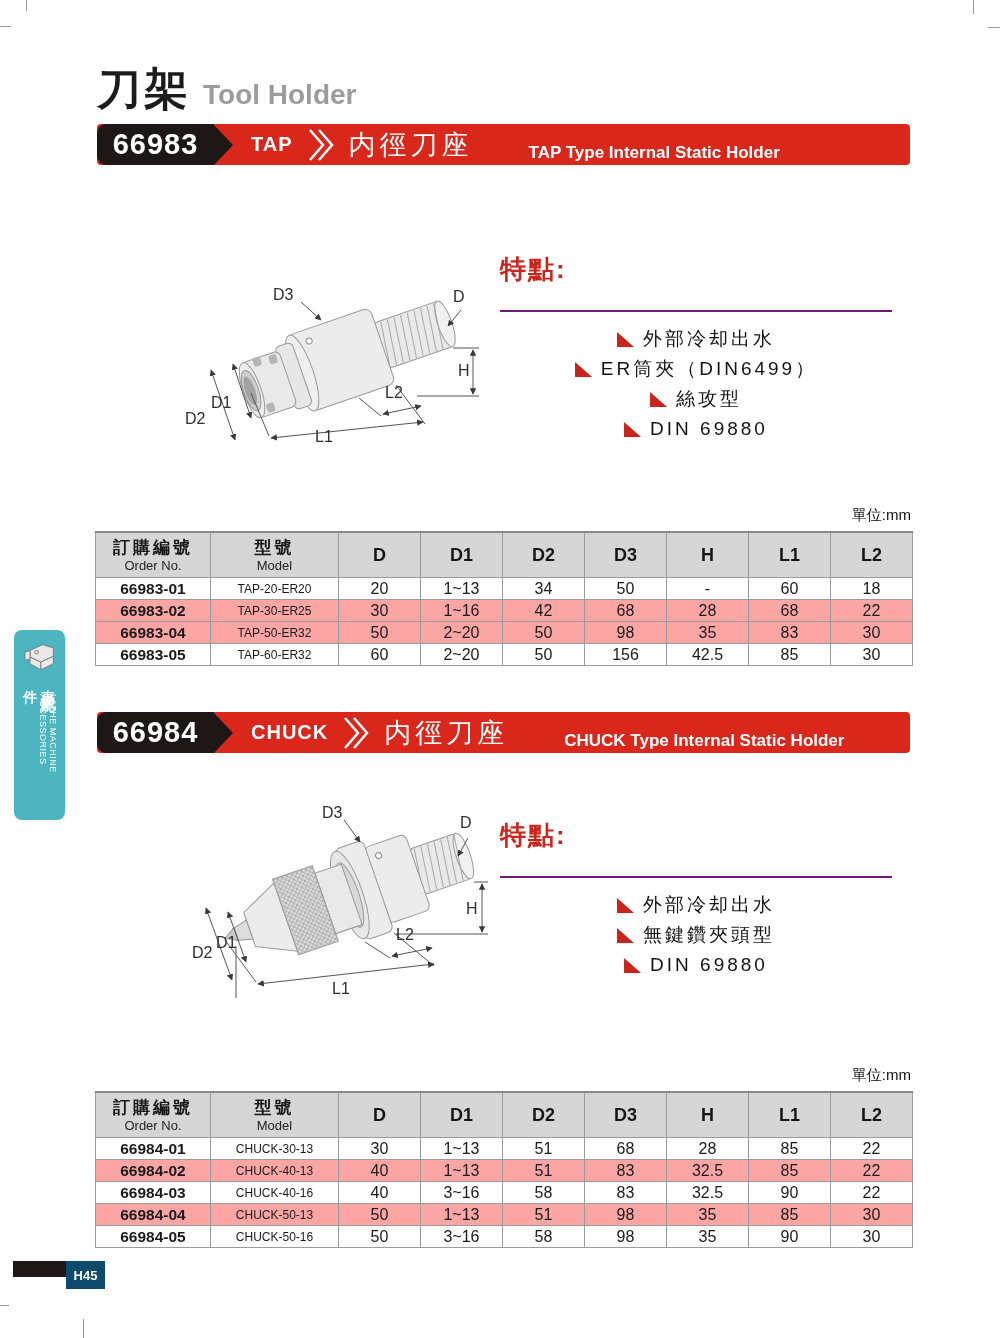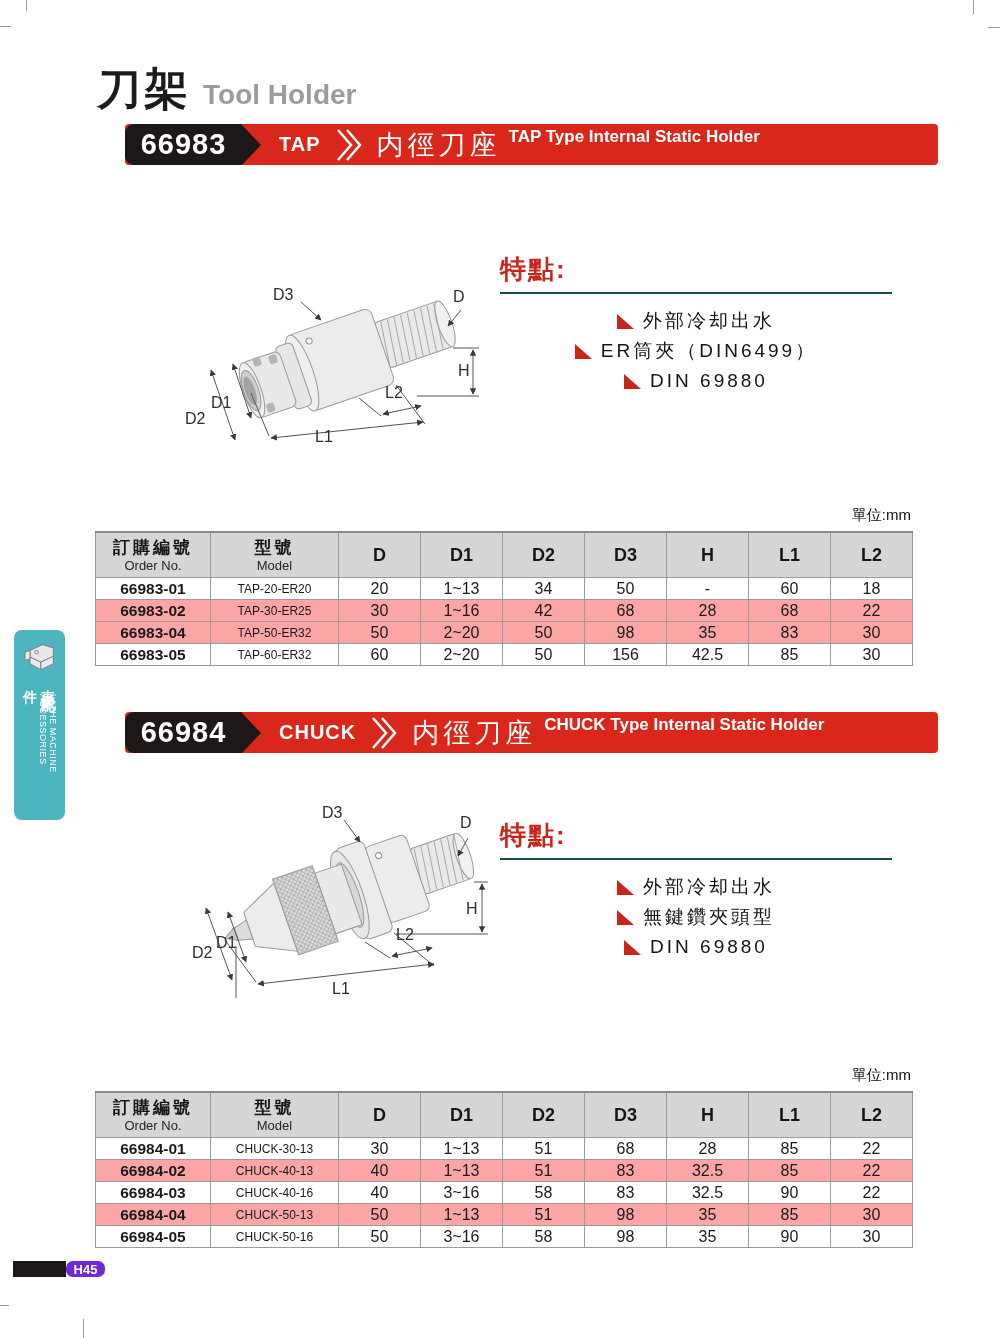--- a/index.html
+++ b/index.html
@@ -6,35 +6,35 @@
   .page{position:relative;width:1000px;height:1338px;background:#fff;overflow:hidden;
         font-family:"Liberation Sans", sans-serif;color:#161616;}
   
   .crop{position:absolute;background:#9a9a9a;}
   
   .title-row{position:absolute;left:97px;top:60px;display:flex;align-items:baseline;}
   .title-cjk{font-size:44px;font-weight:bold;color:#1b1b1b;letter-spacing:3px;}
   .title-en{font-size:28px;font-weight:bold;color:#9c9c9c;margin-left:12px;}
   
   .banner{position:absolute;left:97px;width:813px;height:41px;background:#d9281b;
-          border-radius:4px;display:flex;align-items:center;margin-left:28px;}
+          border-radius:4px;display:flex;align-items:center;}
   .code-chip{width:117px;height:41px;background:#1d1717;border-radius:9px 0 0 9px;
              display:flex;align-items:center;justify-content:center;flex:none;}
   .code-chip span{color:#fff;font-size:29px;font-weight:bold;letter-spacing:1px;}
   .code-arrow{width:0;height:0;border-top:20.5px solid transparent;border-bottom:20.5px solid transparent;
               border-left:19px solid #1d1717;flex:none;}
   .type-label{color:#fff;font-size:20px;font-weight:bold;letter-spacing:1px;margin-left:18px;flex:none;}
   .banner-chev{margin-left:14px;flex:none;}
-  .banner-titles{display:flex;align-items:flex-start;margin-left:14px;}
+  .banner-titles{display:flex;align-items:flex-end;margin-left:14px;gap:48px;}
   .banner-title-cjk{color:#fff;font-size:27px;letter-spacing:4px;font-weight:500;}
   .banner-title-en{color:#fff;font-size:17px;font-weight:bold;margin-left:8px;}
   
   .features{position:absolute;left:500px;width:392px;}
   .features-heading{font-size:26px;font-weight:bold;color:#c9251c;letter-spacing:2px;
-                    padding-bottom:5px;border-bottom:2px solid #14532d;}
+                    padding-bottom:23px;border-bottom:2px solid #701a75;}
   .features-list{margin-top:12px;}
   .feat-item{display:flex;align-items:center;height:30px;justify-content:center;}
   .tri{width:0;height:0;border-bottom:15px solid #c9251c;border-right:17px solid transparent;
        margin-right:9px;flex:none;}
   .feat-text{font-size:19px;color:#141414;letter-spacing:3px;}
   
   .unit-label{position:absolute;left:95px;width:816px;text-align:right;font-size:15px;color:#111;}
   
   .spec-table{position:absolute;left:95px;border-collapse:collapse;table-layout:fixed;width:817px;background:#fff;}
   .spec-table th,.spec-table td{border:1px solid #9b9b9b;text-align:center;padding:0;}
@@ -50,22 +50,22 @@
   .side-tab{position:absolute;left:14px;top:630px;width:51px;height:190px;background:#4cb5bf;
             border-radius:8px;display:flex;flex-direction:column;align-items:center;}
   .tab-texts{writing-mode:vertical-rl;display:flex;margin-top:4px;color:#fff;}
   .tab-cjk{font-size:14px;letter-spacing:4px;font-weight:bold;}
   .tab-en{font-size:9px;letter-spacing:0.5px;margin-top:2px;}
   
   .drawing{position:absolute;}
   .dim-text{font-size:16px;fill:#2e2e2e;}
   
   .page-black{position:absolute;left:13px;top:1261px;width:53px;height:16px;background:#1d1717;}
-  .page-red{position:absolute;left:66px;top:1261px;width:39px;height:16px;background:#6d28d9;
-            color:#fff;font-size:13px;font-weight:bold;display:flex;align-items:center;justify-content:center;border-radius:7px;}
+  .page-red{position:absolute;left:66px;top:1261px;width:39px;height:28px;background:#0c4a6e;
+            color:#fff;font-size:13px;font-weight:bold;display:flex;align-items:center;justify-content:center;}
 </style>
 </head>
 <body>
 
 <div class="page">
 
   <div class="crop" style="left:26px;top:0;width:1px;height:11px;"></div>
   <div class="crop" style="left:0;top:26px;width:11px;height:1px;"></div>
   <div class="crop" style="left:973px;top:0;width:1px;height:14px;"></div>
   <div class="crop" style="left:988px;top:27px;width:12px;height:1px;"></div>
@@ -138,20 +138,24 @@
   <div class="features" style="top:252px;">
     <div class="features-heading">特點:</div>
     <div class="features-list">
         <div class="feat-item">
           <span class="tri"></span>
           <span class="feat-text">外部冷却出水</span>
         </div>
         <div class="feat-item">
           <span class="tri"></span>
           <span class="feat-text">ER筒夾（DIN6499）</span>
+        </div>
+        <div class="feat-item">
+          <span class="tri"></span>
+          <span class="feat-text">絲攻型</span>
         </div>
         <div class="feat-item">
           <span class="tri"></span>
           <span class="feat-text">DIN 69880</span>
         </div>
       </div>
   </div>
 
   <div class="unit-label" style="top:506px;">單位:mm</div>
   <table class="spec-table" style="top:531px;">

